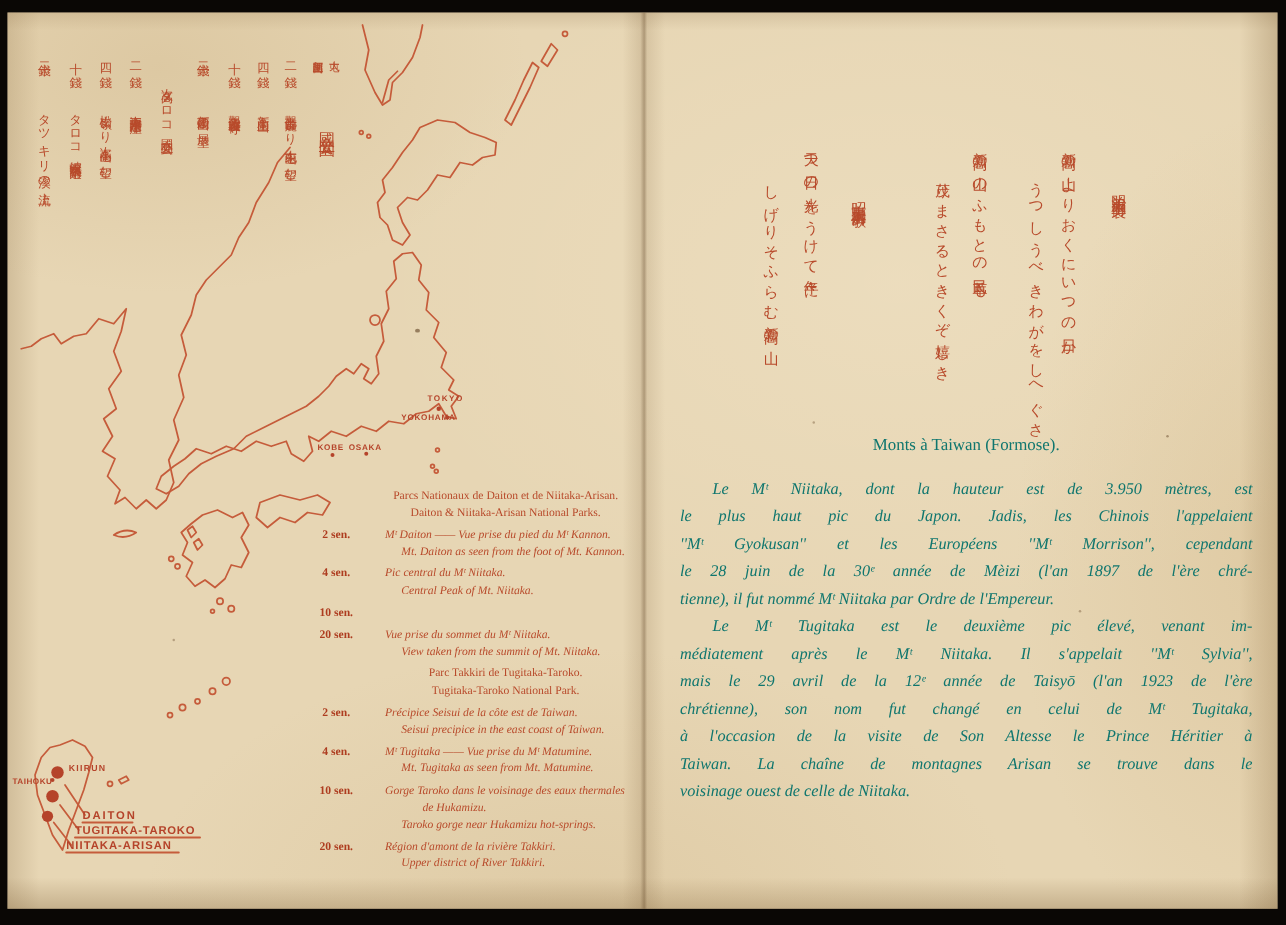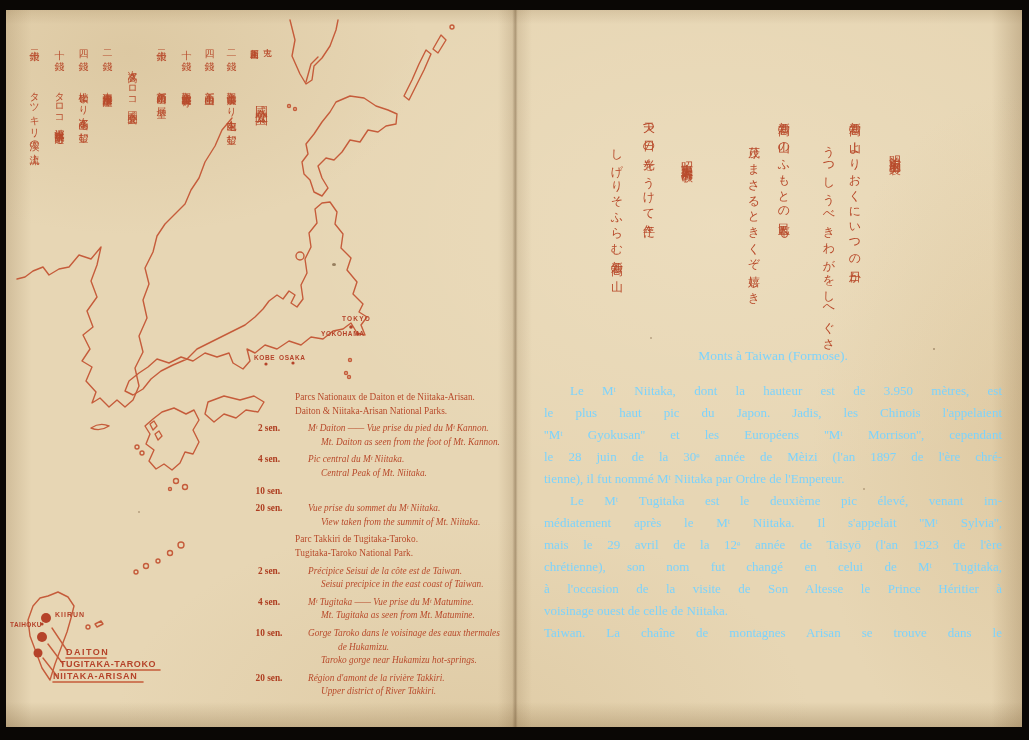--- a/index.html
+++ b/index.html
@@ -25,32 +25,32 @@
   .jtxt{font-size:10px;letter-spacing:0.8px;}
   .jsub{font-size:10px;letter-spacing:1.2px;}
   .jhead-s{font-size:8.5px;letter-spacing:0.5px;}
   .jhead-m{font-size:13px;letter-spacing:2.5px;}
   .pline{font-size:12px;letter-spacing:2.2px;}
   .ptitle{font-size:12px;letter-spacing:1.6px;}
 
   
   #lst{position:absolute;left:238px;top:391px;width:276px;color:#b84a2b;
        font-size:9.3px;line-height:13.6px;}
-  .sechead{padding-left:57px;margin-bottom:4px;}
+  .sechead{padding-left:57px;margin-bottom:4px;text-align:center;}
   .ent{display:flex;margin-bottom:4px;}
   .num{width:62px;text-align:center;padding-right:8px;font-weight:bold;white-space:nowrap;color:#ae3d20;}
   .lines{width:206px;font-style:italic;}
   .en{padding-left:13px;}
   .en2{padding-left:40px;}
   .fr2{padding-left:30px;}
 
   
-  #art{position:absolute;left:544px;top:346px;width:458px;color:#7dd3fc;font-size:13px;}
+  #art{position:absolute;left:544px;top:346px;width:458px;color:#0f766e;font-size:13px;}
   #art .ttl{text-align:center;font-size:13.5px;line-height:20px;margin-bottom:14px;}
-  .fl{line-height:22px;text-align:justify;text-align-last:justify;}
+  .fl{line-height:22px;text-align:justify;text-align-last:justify;font-style:italic;}
   .fl.first{text-indent:26px;}
   .fl.last{text-align-last:left;}
 
   svg text{font-family:"Liberation Sans","DejaVu Sans",sans-serif;fill:#b5432a;font-weight:bold;}
 </style>
 </head>
 <body>
 
 <div id="scan">
   <div id="paper"></div>
@@ -219,22 +219,22 @@
     <div class="fl first">Le Mᵗ Niitaka, dont la hauteur est de 3.950 mètres, est</div>
     <div class="fl">le plus haut pic du Japon.  Jadis, les Chinois l'appelaient</div>
     <div class="fl">''Mᵗ Gyokusan'' et les Européens ''Mᵗ Morrison'', cependant</div>
     <div class="fl">le 28 juin de la 30ᵉ année de Mèizi (l'an 1897 de l'ère chré-</div>
     <div class="fl last">tienne), il fut nommé Mᵗ Niitaka par Ordre de l'Empereur.</div>
     <div class="fl first">Le Mᵗ Tugitaka est le deuxième pic élevé, venant im-</div>
     <div class="fl">médiatement après le Mᵗ Niitaka.  Il s'appelait ''Mᵗ Sylvia'',</div>
     <div class="fl">mais le 29 avril de la 12ᵉ année de Taisyō (l'an 1923 de l'ère</div>
     <div class="fl">chrétienne), son nom fut changé en celui de Mᵗ Tugitaka,</div>
     <div class="fl">à l'occasion de la visite de Son Altesse le Prince Héritier à</div>
+    <div class="fl">Taiwan.  La chaîne de montagnes Arisan se trouve dans le</div>
     <div class="fl last">voisinage ouest de celle de Niitaka.</div>
-    <div class="fl">Taiwan.  La chaîne de montagnes Arisan se trouve dans le</div>
   </div>
 
   <div class="spk" style="left:332px;top:263px;width:4px;height:3px;opacity:.65;"></div>
   <div class="spk" style="left:933px;top:348px;width:2px;height:2px;opacity:.5;"></div>
   <div class="spk" style="left:650px;top:337px;width:2px;height:2px;opacity:.4;"></div>
   <div class="spk" style="left:863px;top:488px;width:2px;height:2px;opacity:.4;"></div>
   <div class="spk" style="left:138px;top:511px;width:2px;height:2px;opacity:.4;"></div>
 </div>
 
 </body></html>

